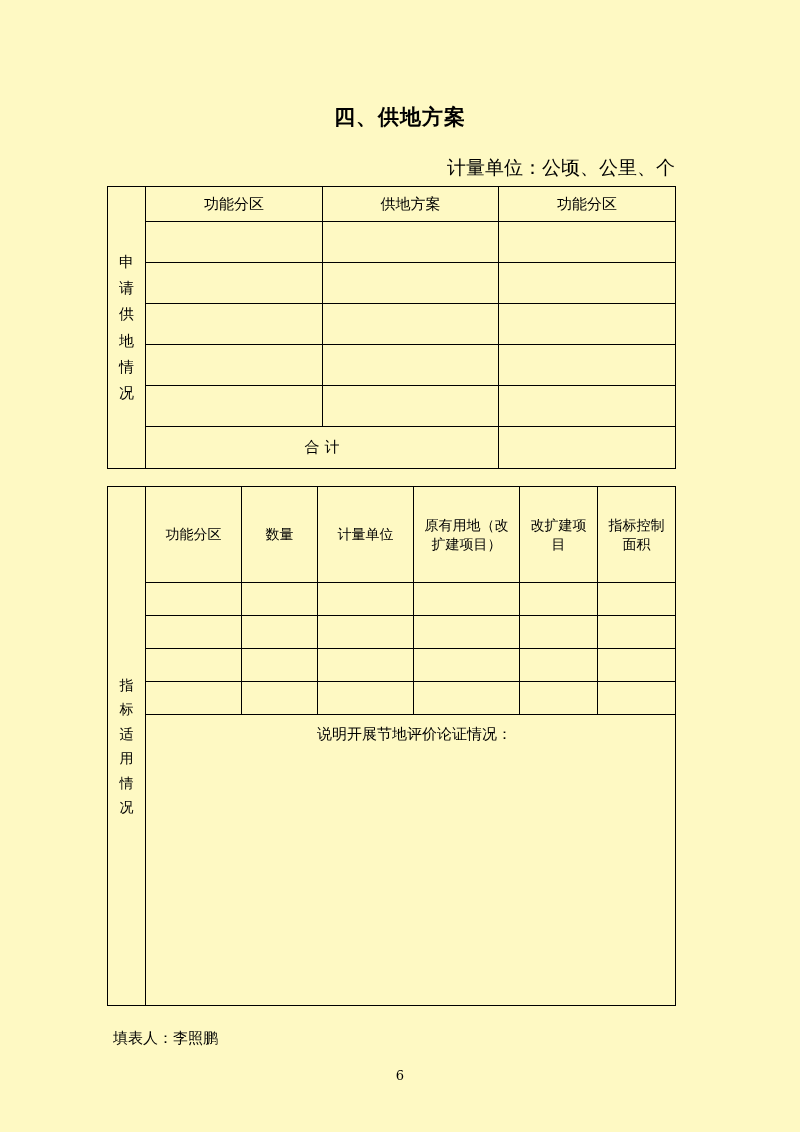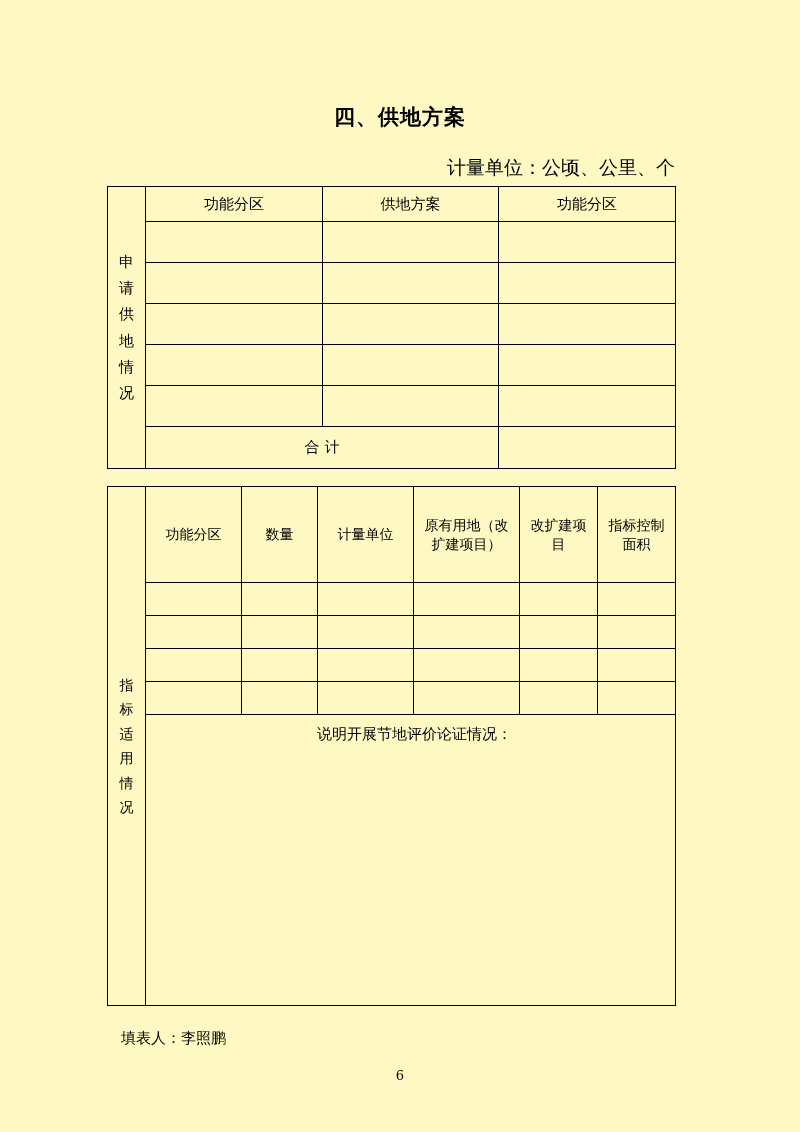--- a/index.html
+++ b/index.html
@@ -104,21 +104,20 @@
     padding: 10px 0 0 8px;
     font-size: 15px;
   }
 
   .filler {
     position: absolute;
     left: 113px;
     top: 1029px;
     font-family: "DejaVu Serif", serif;
     font-size: 15px;
-    margin-left: 8px;
   }
   .pagenum {
     position: absolute;
     left: 0;
     top: 1068px;
     width: 800px;
     text-align: center;
     font-family: "DejaVu Serif", serif;
     font-size: 13px;
   }

